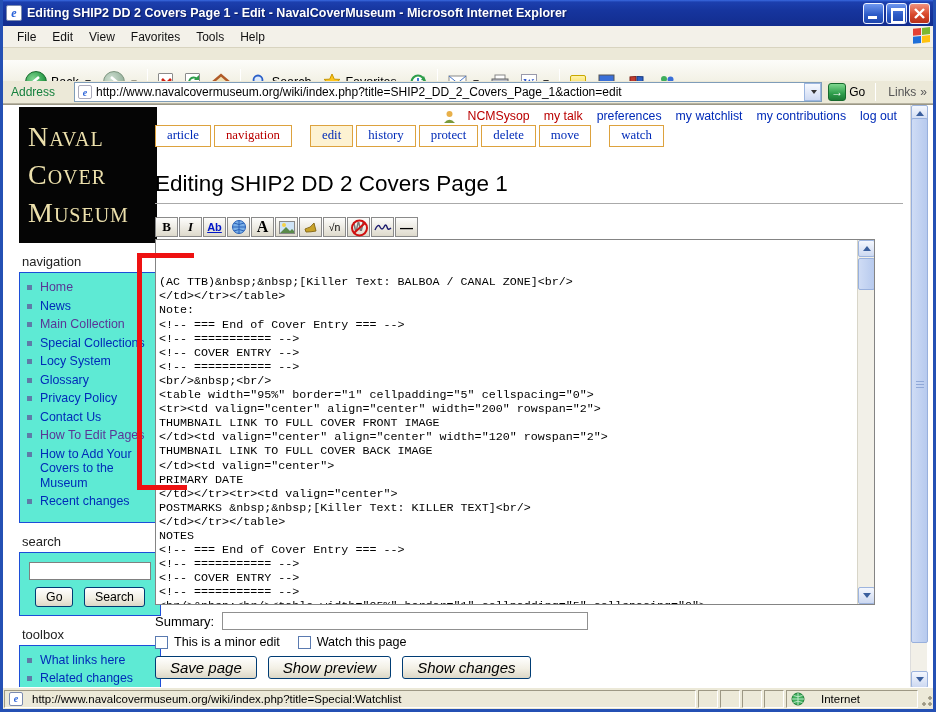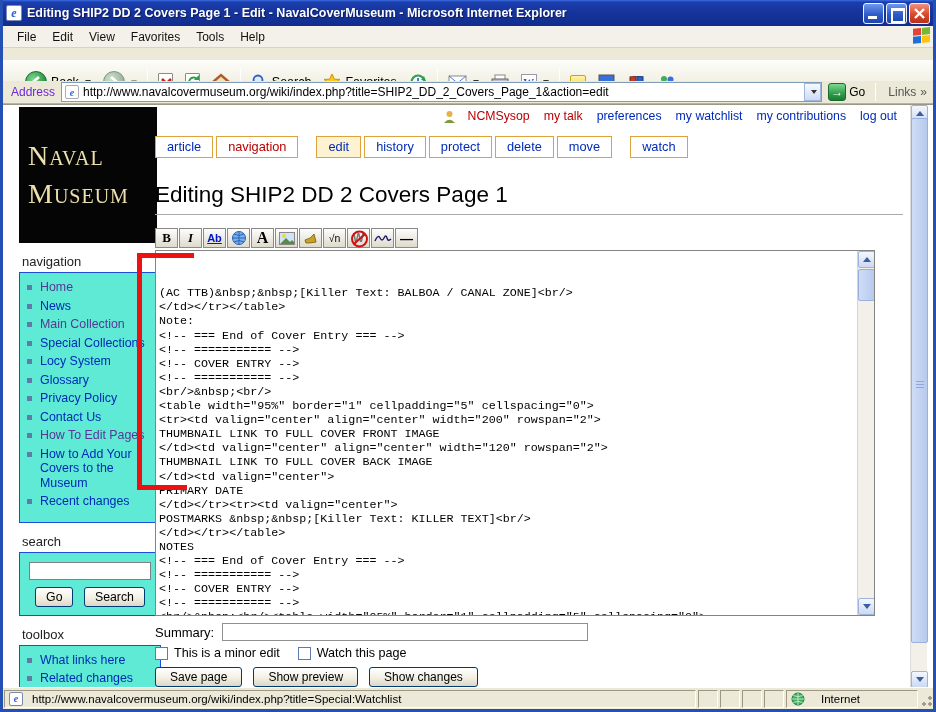--- a/index.html
+++ b/index.html
@@ -51,21 +51,21 @@
     border-top:4px solid #333; margin-left:2px; }
   .dd.dis { border-top-color:#9a9a8a; }
   .circle-btn { width:22px; height:22px; border-radius:50%; display:flex; align-items:center; justify-content:center; }
   .circle-btn.back { background:radial-gradient(circle at 7px 7px, #7fd48f, #2e9e4b 60%, #1c7a36); border:1px solid #176a2d; }
   .circle-btn.fwd  { background:radial-gradient(circle at 7px 7px, #cfe0d2, #9fb9a5 60%, #87a18d); border:1px solid #7d957f; }
   .pageicon { position:relative; width:15px; height:18px; background:#fff; border:1px solid #8a8a8a; border-radius:1px; }
 
   
   .addressbar { position:absolute; left:0; top:81px; width:930px; height:23px; background:#ECE9D8;
     border-bottom:1px solid #b6b2a0; display:flex; align-items:center; padding:0 4px; }
-  .addr-label { font-size:12px; color:#6d28d9; margin:0 6px 0 4px; }
+  .addr-label { font-size:12px; color:#15803d; margin:0 19px 0 4px; }
   .addr-input { flex:1; height:20px; background:#fff; border:1px solid #7F9DB9; display:flex; align-items:center; padding-left:3px; }
   .addr-input .tb-icon { width:14px; height:14px; font-size:10px; margin-right:4px; border-color:#aab; }
   .addr-url { font-size:12px; color:#000; white-space:nowrap; overflow:hidden; flex:1; }
   .addr-drop { width:17px; height:18px; background:linear-gradient(#f6f9ff,#cfdaf2); border:1px solid #9cb6e0;
     display:flex; align-items:center; justify-content:center; }
   .go-btn { display:flex; align-items:center; gap:3px; margin:0 6px; font-size:12px; }
   .go-sq { width:18px; height:18px; border-radius:3px; background:linear-gradient(#7ed88e,#2e9e4b 60%,#1d7a36);
     border:1px solid #176a2d; color:#fff; font-weight:bold; display:flex; align-items:center; justify-content:center; font-size:12px; }
   .links-lbl { font-size:12px; color:#555; margin:0 4px 0 8px; }
   .chev { font-size:12px; color:#555; margin-right:2px; }
@@ -89,21 +89,21 @@
   .wlink.visited { color:#5a3696; }
   .wlink.red { color:#ba0000; }
   .searchBody { padding:8px 0 8px 0; text-align:center; }
   .search-input { width:122px; height:18px; border:1px solid #808080; margin-bottom:7px; font-size:12px; padding:0 2px; }
   .xpbtn { border:1px solid #003c74; border-radius:3px; font-size:12.3px; color:#000;
     background:linear-gradient(#fff, #f2efe4 55%, #dcd7c6); padding:2px 10px; box-shadow:inset 0 1px 0 #fff; }
 
   
   .main { position:absolute; left:152px; top:0; width:748px; }
   .userbar { display:flex; justify-content:flex-end; align-items:center; gap:20px; padding:4px 6px 0 0; font-size:12.3px; }
-  .tabs { display:flex; margin-top:13px; }
+  .tabs { display:flex; margin-top:2px;font-family:Liberation Serif, serif; }
   .tab { border:1px solid #dda23e; background:#fff; color:#002bb8; font-size:12.8px;
     padding:2px 11px 3px; margin-right:3px; cursor:pointer; }
   .tab.new { color:#ba0000; }
   .tab.selected { background:#fdf2d2; }
   .tab.gap { margin-left:15px; }
   h1.firstHeading { font-weight:normal; font-size:22.5px; color:#000; margin-top:24px;
     padding-bottom:6px; border-bottom:1px solid #aaa; }
   .edit-tools { display:flex; gap:1px; margin-top:13px; }
   .etbtn { width:23px; height:20px; border:1px solid #8a8a8a; background:linear-gradient(#fdfdfc,#dedacc);
     display:flex; align-items:center; justify-content:center; font-size:13px; position:relative; }
@@ -130,21 +130,21 @@
     border:1px solid #98b0dd; border-radius:2px; }
   .grip { position:absolute; left:4px; top:50%; width:8px; height:7px;
     background:repeating-linear-gradient(#8fa8d8 0 1px, transparent 1px 3px); }
 
   .summary-row { display:flex; align-items:center; margin-top:7px; font-size:13px; }
   .summary-input { width:366px; height:18px; border:1px solid #909090; margin-left:8px; font-size:12px; padding:0 2px; }
   .check-row { display:flex; align-items:center; margin-top:5px; font-size:12.6px; gap:4px; }
   .cb { width:13px; height:13px; border:1px solid #5a7ab0; background:#fff; margin-right:2px; }
   .check-row label { margin-right:14px; }
   .btn-row { display:flex; align-items:center; margin-top:7px; }
-  .btn-row .xpbtn { margin-right:11px; padding:2px 14px; font-size:12px; }
+  .btn-row .xpbtn { margin-right:11px; padding:2px 14px; font-size:15px;font-style:italic; }
   .cancel-links { font-size:12.6px; font-style:italic; margin-left:6px; }
   .cancel-links .pipe { color:#000; font-style:normal; }
   .cl-cancel { color:#7d36a8; cursor:pointer; }
   .cl-help { color:#2020dd; cursor:pointer; }
   .footer { margin-top:13px; font-size:12.4px; line-height:17.5px; color:#000; white-space:nowrap; }
 
   
   .anno { position:absolute; background:#ee1111; z-index:50; }
 
   
@@ -318,20 +318,21 @@
     <span class="links-lbl">Links</span>
     <span class="chev">»</span>
   </div>
 
   <div class="viewport">
 
     <div class="sidebar">
       <div class="logo">
 
       <span>Naval</span>
+          <span>Cover</span>
           <span>Museum</span>
         </div>
       <div class="portlet">
         <h5>navigation</h5>
         <div class="pBody">
             <ul>
 
         <li><a class="wlink visited">Home</a></li>
               <li><a class="wlink">News</a></li>
               <li><a class="wlink visited">Main Collection</a></li>

